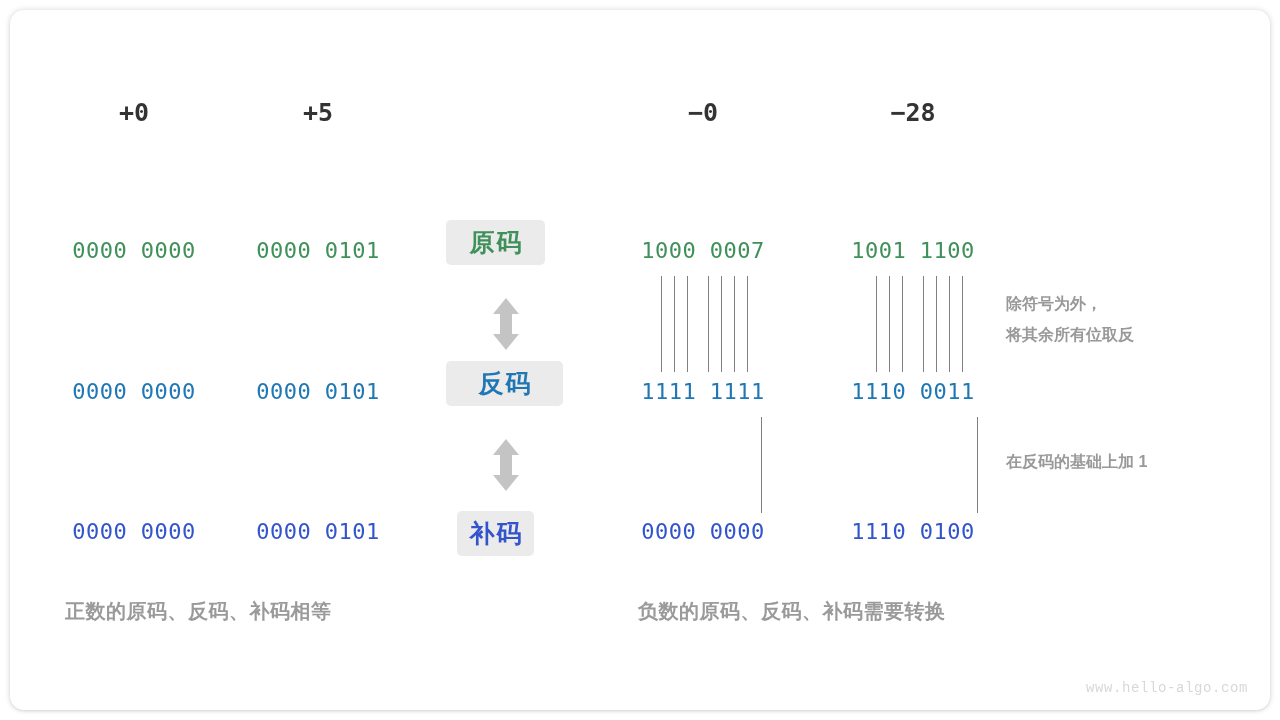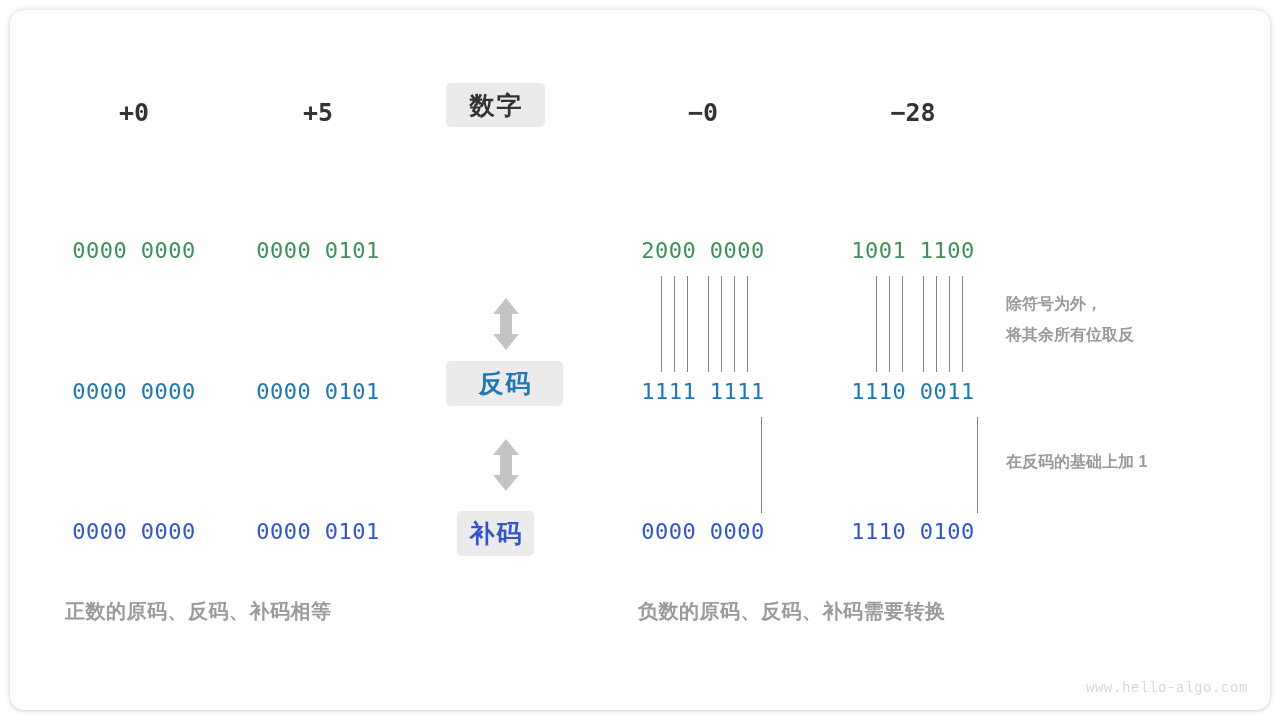--- a/index.html
+++ b/index.html
@@ -120,32 +120,32 @@
 </style>
 </head>
 <body>
 
 <div id="figure">
 
   <div class="cell num-label" style="left:64px;  top:88px;  width:120px;">+0</div>
 
   <div class="cell num-label" style="left:248px; top:88px;  width:120px;">+5</div>
 
-  <div class="chip chip-dark" style="left:436px; top:73px; width:99px; height:44px;">数字</div>
 
   <div class="cell num-label" style="left:633px; top:88px;  width:120px;">−0</div>
 
   <div class="cell num-label" style="left:843px; top:88px;  width:120px;">−28</div>
 
+  <div class="chip chip-green" style="left:436px; top:210px; width:99px; height:45px;">原码</div>
 
   <div class="cell bits c-green" style="left:54px;  top:228px; width:140px;">0000 0000</div>
 
   <div class="cell bits c-green" style="left:238px; top:228px; width:140px;">0000 0101</div>
 
-  <div class="cell bits c-green" style="left:623px; top:228px; width:140px;">2000 0000</div>
+  <div class="cell bits c-green" style="left:623px; top:228px; width:140px;">1000 0007</div>
 
   <div class="cell bits c-green" style="left:833px; top:228px; width:140px;">1001 1100</div>
 
   <div class="dbl-arrow" style="left:481px; top:288px;">
     <svg width="30" height="52" viewBox="0 0 30 52" xmlns="http://www.w3.org/2000/svg">
       <path d="M15 0 L28 16 L21 16 L21 36 L28 36 L15 52 L2 36 L9 36 L9 16 L2 16 Z" fill="#c4c4c4"></path>
     </svg>
   </div>
 
   <div class="vline" style="left:651px; top:266px; height:96px;"></div>

